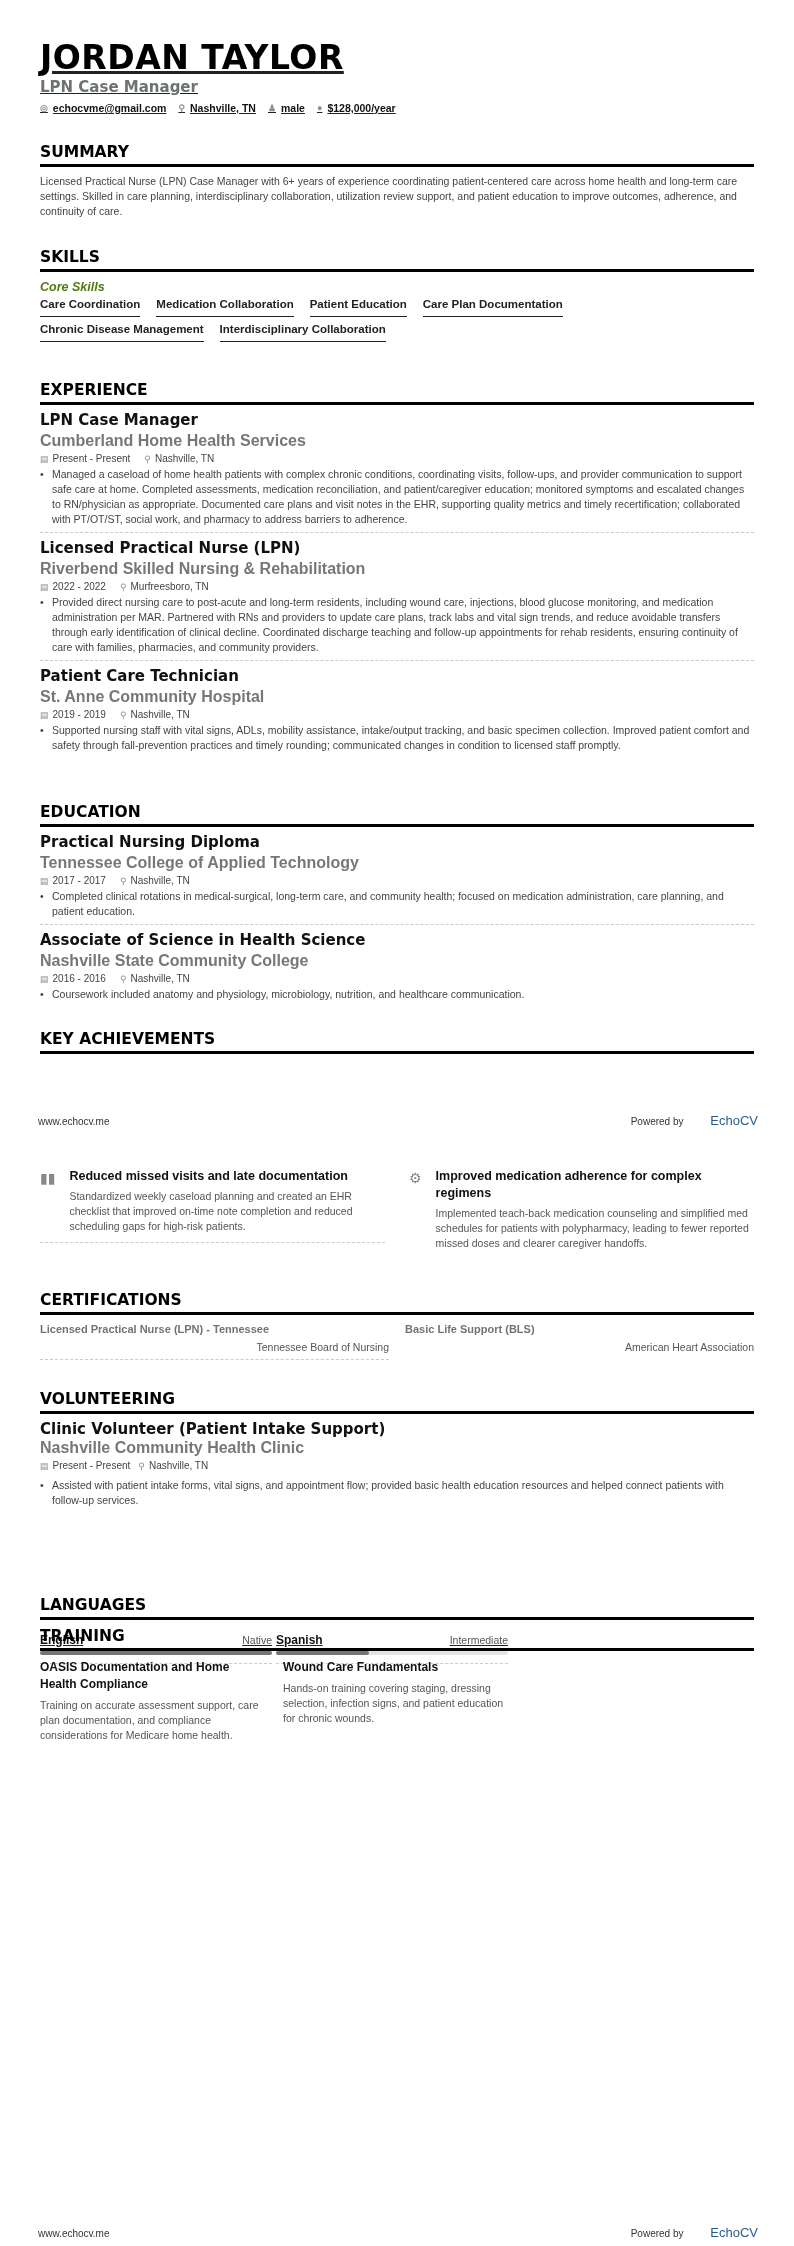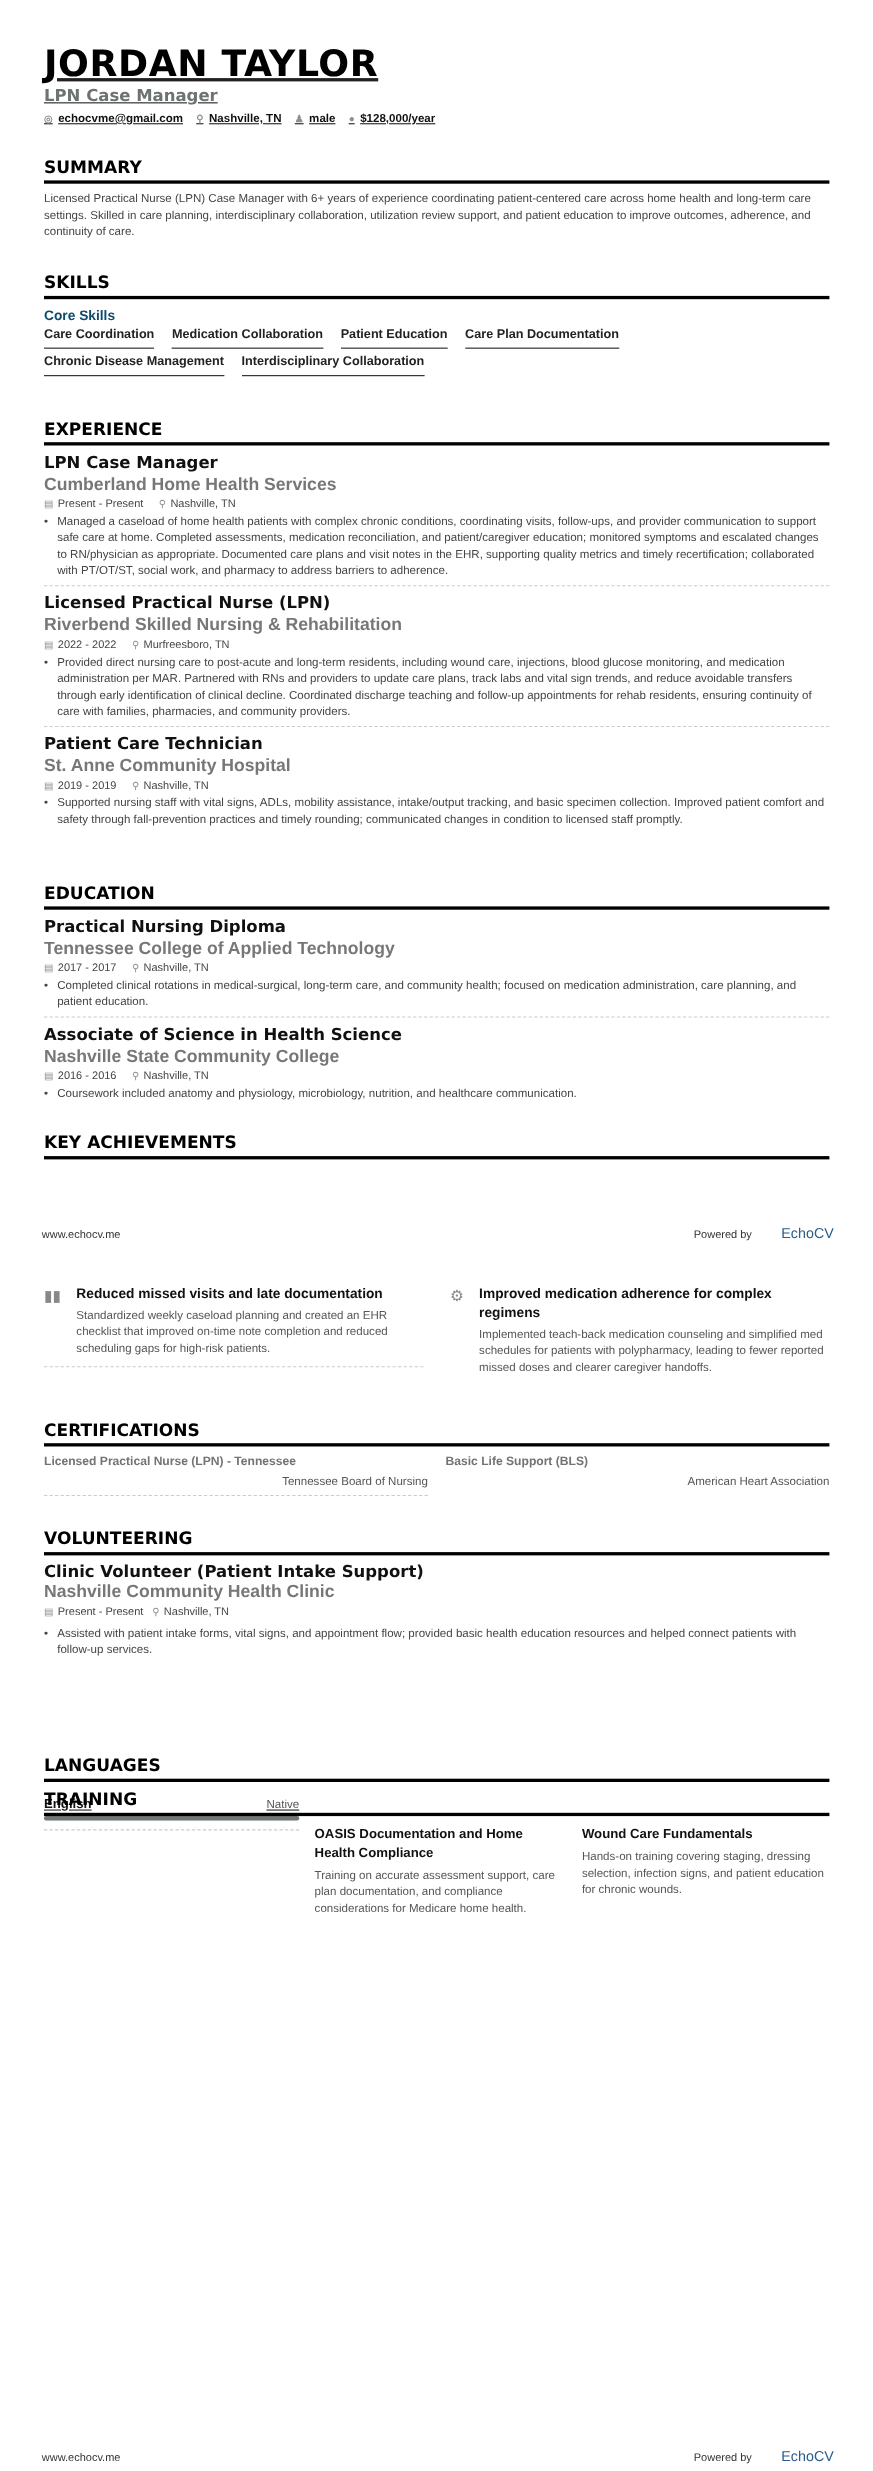--- a/index.html
+++ b/index.html
@@ -6,21 +6,21 @@
     body { width: 794px; height: 2246px; background: #fff; font-family: "Liberation Sans", sans-serif; color: #222; position: relative; overflow: hidden; }
     .page { position: absolute; left: 40px; width: 720px; }
     .name { font-family: "DejaVu Sans", sans-serif; font-weight: bold; font-size: 33px; letter-spacing: 0.5px; color: #000; line-height: 40px; }
     .title { font-family: "DejaVu Sans", sans-serif; font-weight: bold; font-size: 15px; color: #6d7272; margin-top: 0px; }
     .contacts { display: flex; gap: 12px; margin-top: 6px; font-size: 10.5px; font-weight: bold; color: #111; align-items: center; }
     .contacts .ci { display: flex; align-items: center; gap: 5px; }
     .ic { color: #8a8f8f; font-size: 9px; }
     .section { position: absolute; left: 40px; width: 714px; }
     .sec-h { font-family: "DejaVu Sans", sans-serif; font-weight: bold; font-size: 15.5px; color: #000; padding-bottom: 3px; border-bottom: 3px solid #000; }
     .summary-text { font-size: 10.5px; color: #444; line-height: 15px; margin-top: 7px; }
-    .sub-h { font-weight: bold; font-size: 12.5px; color: #0c4a6e; margin-top: 8px; }
+    .sub-h { font-weight: bold; font-size: 12.5px; color: #4d7c0f; margin-top: 8px; font-style: italic; }
     .skills { display: flex; flex-wrap: wrap; column-gap: 16px; row-gap: 6px; margin-top: 4px; width: 620px; }
     .skill { font-weight: bold; font-size: 11.5px; color: #222; padding-bottom: 6px; border-bottom: 1.5px solid #222; }
     .entry { padding-bottom: 5px; border-bottom: 1px dashed #ccc; margin-top: 6px; }
     .entry.last { border-bottom: none; }
     .e-title { font-family: "DejaVu Sans", sans-serif; font-weight: bold; font-size: 15px; color: #111; }
     .e-org { font-weight: bold; font-size: 16px; color: #777; margin-top: 3px; }
     .e-meta { font-size: 10px; color: #444; margin-top: 3px; display: flex; gap: 14px; }
     .e-meta span.ic { margin-right: 4px; }
     .bullet { font-size: 10.5px; color: #444; line-height: 15px; margin-top: 3px; padding-left: 12px; position: relative; }
     .bullet::before { content: "•"; position: absolute; left: 0; }
@@ -36,21 +36,21 @@
     .cert.dash { border-bottom: 1px dashed #ccc; }
     .cert-t { font-weight: bold; font-size: 11px; color: #737373; }
     .cert-o { font-size: 10.5px; color: #555; margin-top: 6px; text-align: right; }
     .lang-grid { display: flex; gap: 4px; margin-top: 13px; text-decoration: underline; }
     .lang { width: 232px; padding-bottom: 8px; border-bottom: 1px dashed #ccc; }
     .lang-top { display: flex; justify-content: space-between; align-items: baseline; }
     .lang-n { font-weight: bold; font-size: 12px; color: #111; }
     .lang-l { font-size: 10.5px; color: #555; }
     .bar { height: 4px; background: #e3e3e3; border-radius: 2px; margin-top: 4px; }
     .bar-fill { height: 4px; background: #717777; border-radius: 2px; }
-    .train-grid { display: flex; gap: 18px; margin-top: 8px; justify-content: flex-end; }
+    .train-grid { display: flex; gap: 18px; margin-top: 8px; }
     .train { width: 225px; }
     .train-t { font-weight: bold; font-size: 12px; color: #111; line-height: 17px; }
     .train-d { font-size: 10.5px; color: #555; line-height: 15px; margin-top: 5px; }
   </style>
 </head>
 <body>
 
 <div class="page" style="top:38px;text-decoration:underline;">
   <div class="name">JORDAN TAYLOR</div>
   <div class="title">LPN Case Manager</div>
@@ -205,20 +205,29 @@
   <div class="lang-grid">
     <div class="lang">
       <div class="lang-top">
           <span class="lang-n">English</span>
           <span class="lang-l">Native</span>
         </div>
       <div class="bar">
           <div class="bar-fill" style="width:100%"></div>
         </div>
     </div>
+    <div class="lang">
+      <div class="lang-top">
+          <span class="lang-n">Spanish</span>
+          <span class="lang-l">Intermediate</span>
+        </div>
+      <div class="bar">
+          <div class="bar-fill" style="width:40%"></div>
+        </div>
+    </div>
   </div>
 </div>
 
 <div class="section" style="top:1627px;">
   <div class="sec-h">TRAINING</div>
   <div class="train-grid">
     <div class="train">
       <div class="train-t">OASIS Documentation and Home Health Compliance</div>
       <div class="train-d">Training on accurate assessment support, care plan documentation, and compliance considerations for Medicare home health.</div>
     </div>

